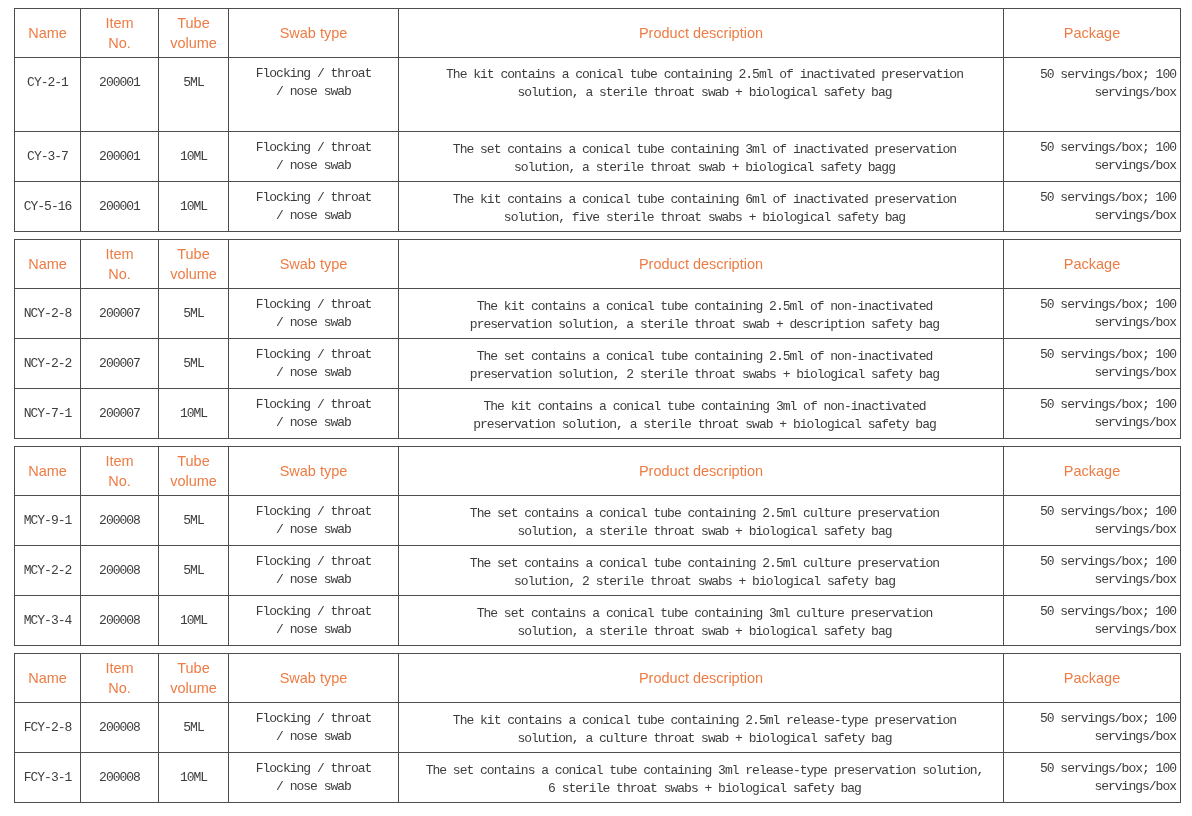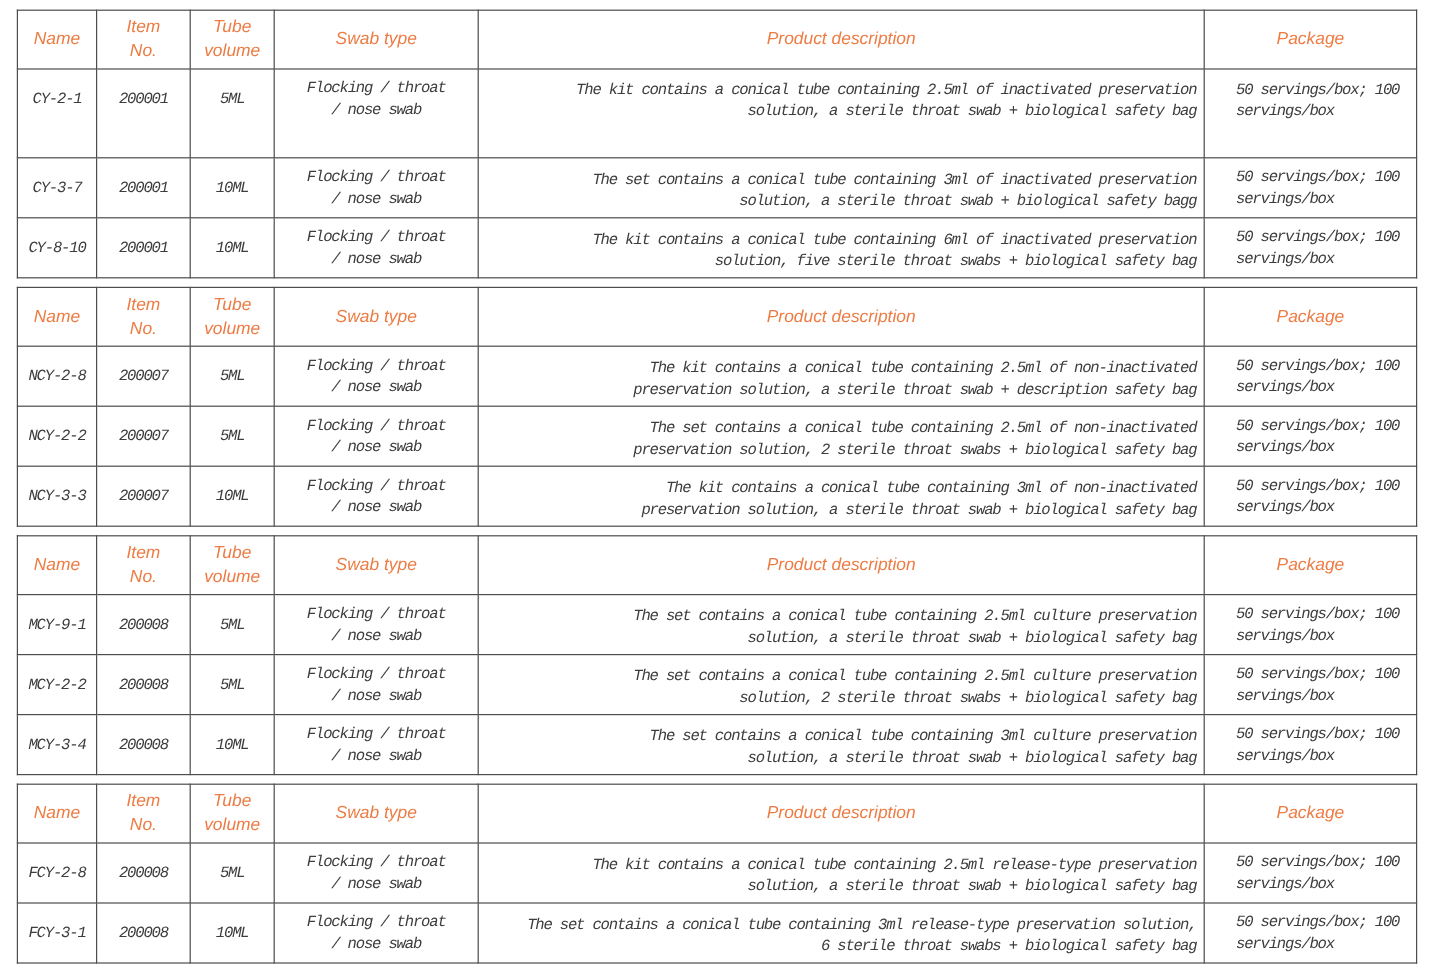--- a/index.html
+++ b/index.html
@@ -16,21 +16,20 @@
     top: 8px;
     width: 1166px;
     display: flex;
     flex-direction: column;
     gap: 7px;
   }
   table.ptable {
     border-collapse: collapse;
     table-layout: fixed;
     width: 1166px;
-    font-style: italic;
   }
   .ptable th, .ptable td {
     border: 1px solid #4d4d4d;
     box-sizing: border-box;
     overflow: hidden;
   }
   .ptable th {
     height: 49px;
     font-family: "Liberation Sans", sans-serif;
     font-weight: 400;
@@ -48,25 +47,25 @@
     font-size: 13px;
     letter-spacing: -1px;
     line-height: 18px;
     color: #3d3d3d;
     text-align: center;
     vertical-align: middle;
     white-space: pre-line;
     padding: 2px;
   }
   .ptable td.c4 {
+    text-align: center;
+    padding: 5px 6px 1px 13px;
+  }
+  .ptable td.c5 {
     text-align: right;
-    padding: 5px 6px 1px 13px;
-  }
-  .ptable td.c5 {
-    text-align: left;
     padding: 5px 4px 5px 26px;
   }
   
   .ptable[data-table="0"] tbody tr:first-child td {
     height: 74px;
     padding-bottom: 26px;
   }
 </style>
 </head>
 <body>
@@ -111,21 +110,21 @@
           <td class="c1">200001</td>
           <td class="c2">10ML</td>
           <td class="c3">Flocking / throat
 / nose swab</td>
           <td class="c4">The set contains a conical tube containing 3ml of inactivated preservation
 solution, a sterile throat swab + biological safety bagg</td>
           <td class="c5">50 servings/box; 100
 servings/box</td>
         </tr>
         <tr>
-          <td class="c0">CY-8-10</td>
+          <td class="c0">CY-5-16</td>
           <td class="c1">200001</td>
           <td class="c2">10ML</td>
           <td class="c3">Flocking / throat
 / nose swab</td>
           <td class="c4">The kit contains a conical tube containing 6ml of inactivated preservation
 solution, five sterile throat swabs + biological safety bag</td>
           <td class="c5">50 servings/box; 100
 servings/box</td>
         </tr>
       </tbody>
@@ -169,21 +168,21 @@
           <td class="c1">200007</td>
           <td class="c2">5ML</td>
           <td class="c3">Flocking / throat
 / nose swab</td>
           <td class="c4">The set contains a conical tube containing 2.5ml of non-inactivated
 preservation solution, 2 sterile throat swabs + biological safety bag</td>
           <td class="c5">50 servings/box; 100
 servings/box</td>
         </tr>
         <tr>
-          <td class="c0">NCY-3-3</td>
+          <td class="c0">NCY-7-1</td>
           <td class="c1">200007</td>
           <td class="c2">10ML</td>
           <td class="c3">Flocking / throat
 / nose swab</td>
           <td class="c4">The kit contains a conical tube containing 3ml of non-inactivated
 preservation solution, a sterile throat swab + biological safety bag</td>
           <td class="c5">50 servings/box; 100
 servings/box</td>
         </tr>
       </tbody>
@@ -269,21 +268,21 @@
       </tr>
     </thead>
     <tbody>
         <tr>
           <td class="c0">FCY-2-8</td>
           <td class="c1">200008</td>
           <td class="c2">5ML</td>
           <td class="c3">Flocking / throat
 / nose swab</td>
           <td class="c4">The kit contains a conical tube containing 2.5ml release-type preservation
-solution, a sterile throat swab + biological safety bag</td>
+solution, a culture throat swab + biological safety bag</td>
           <td class="c5">50 servings/box; 100
 servings/box</td>
         </tr>
         <tr>
           <td class="c0">FCY-3-1</td>
           <td class="c1">200008</td>
           <td class="c2">10ML</td>
           <td class="c3">Flocking / throat
 / nose swab</td>
           <td class="c4">The set contains a conical tube containing 3ml release-type preservation solution,

